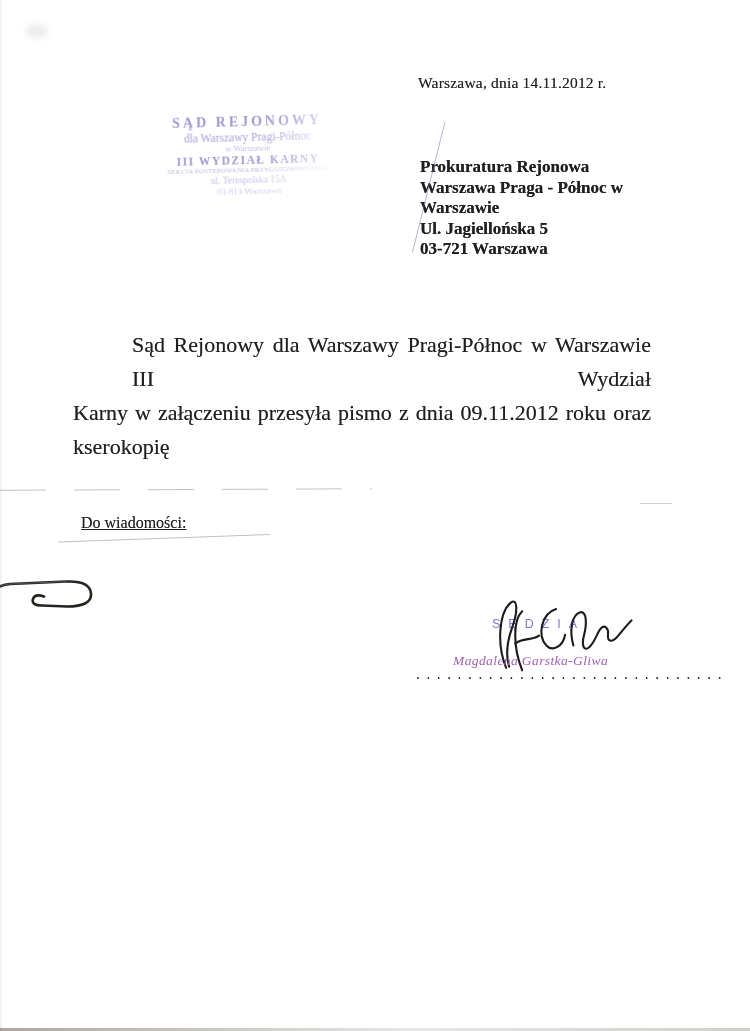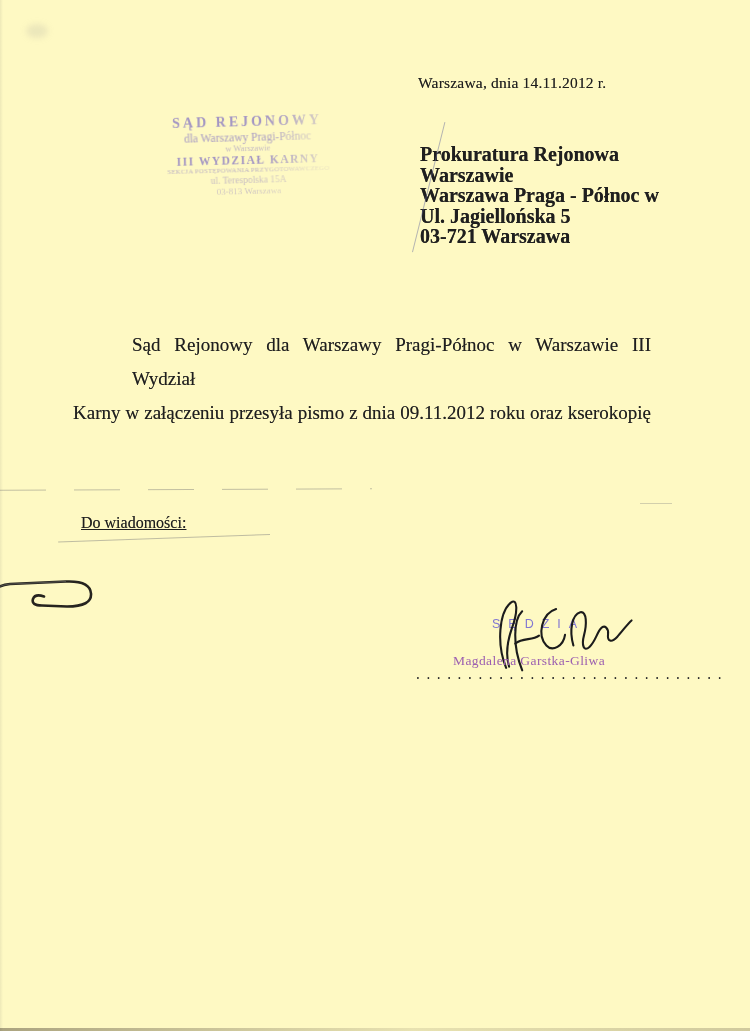--- a/index.html
+++ b/index.html
@@ -1,20 +1,20 @@
 <!DOCTYPE html>
 <html><head>
 <meta charset="utf-8">
 <style>
   html,body{margin:0;padding:0;background:#e9e9e9;}
   .page{
     position:relative;
     width:750px;height:1031px;
     margin:0 auto;
-    background:#fef9c3;
+    background:#ffffff;
     overflow:hidden;
     font-family:"Liberation Serif","DejaVu Serif",serif;
     color:#1f1f1f;
   }
   
   .edge-left{position:absolute;left:0;top:0;width:3px;height:100%;
     background:linear-gradient(to right,rgba(90,90,90,.10),rgba(0,0,0,0));}
   .edge-bottom{position:absolute;left:0;bottom:0;width:100%;height:3px;
     background:linear-gradient(to right,rgba(70,60,45,.45),rgba(70,60,45,.12) 55%,rgba(70,60,45,.25));}
   .smudge-topleft{position:absolute;left:26px;top:24px;width:22px;height:14px;
@@ -39,36 +39,36 @@
   .court-stamp .s1{font-size:14px;font-weight:bold;letter-spacing:3px;opacity:.85;}
   .court-stamp .s2{font-size:11.5px;opacity:.8;margin-top:1px;}
   .court-stamp .s3{font-size:8.5px;opacity:.55;}
   .court-stamp .s4{font-size:11.5px;font-weight:bold;letter-spacing:1.5px;opacity:.85;margin-top:1px;}
   .court-stamp .s5{font-size:6.8px;opacity:.6;letter-spacing:.2px;}
   .court-stamp .s6{font-size:9.5px;opacity:.5;margin-top:2px;}
   .court-stamp .s7{font-size:9px;opacity:.42;margin-top:1px;}
 
   
   .recipient{
-    position:absolute;left:420px;top:144px;width:280px;
-    font-size:20px;font-weight:bold;line-height:20.5px;
+    position:absolute;left:420px;top:157px;width:280px;
+    font-size:17px;font-weight:bold;line-height:20.5px;
     text-shadow:0 0 .6px rgba(20,20,20,.75);
   }
 
   
   .hairline-recipient{
     position:absolute;left:412px;top:118px;width:1px;height:134px;
     background:rgba(105,110,160,.5);
     transform:rotate(14deg);transform-origin:0 100%;
   }
 
   
   .body-par{
     position:absolute;left:73px;top:328px;width:578px;
-    font-size:19px;line-height:34px;
+    font-size:22px;line-height:34px;
     text-shadow:0 0 .5px rgba(40,40,40,.6);
   }
   .body-line{white-space:normal;}
   .jst{text-align:justify;text-align-last:justify;}
   .indent{padding-left:59px;}
   .case-no{font-weight:bold;}
 
   
   .fold-line-1{
     position:absolute;left:0;top:489px;width:372px;height:1px;
@@ -98,21 +98,21 @@
 
   
   .judge-title{
     position:absolute;left:492px;top:617px;
     font-size:12.5px;letter-spacing:8px;
     color:#8177d2;filter:blur(.3px);
     font-family:"Liberation Sans","DejaVu Sans",sans-serif;
   }
   .judge-name{
     position:absolute;left:453px;top:653px;
-    font-size:13.5px;
+    font-size:13.5px;font-style:italic;
     color:#9c5fb0;filter:blur(.35px);
     letter-spacing:.4px;
   }
   .signature-svg{position:absolute;left:430px;top:585px;}
   .dotted-line{
     position:absolute;left:414px;top:668px;
     font-size:13px;letter-spacing:2.6px;color:#2c2c2c;
     font-family:"Liberation Mono","DejaVu Sans Mono",monospace;
   }
 </style>
@@ -132,22 +132,22 @@
     <div class="s2">dla Warszawy Pragi-Północ</div>
     <div class="s3">w Warszawie</div>
     <div class="s4">III WYDZIAŁ KARNY</div>
     <div class="s5">SEKCJA POSTĘPOWANIA PRZYGOTOWAWCZEGO</div>
     <div class="s6">ul. Terespolska 15A</div>
     <div class="s7">03-813 Warszawa</div>
   </div>
 
   <div class="recipient">
     <div>Prokuratura Rejonowa</div>
+    <div>Warszawa Praga - Północ w</div>
     <div>Warszawie</div>
-    <div>Warszawa Praga - Północ w</div>
     <div>Ul. Jagiellońska 5</div>
     <div>03-721 Warszawa</div>
   </div>
 
   <div class="hairline-recipient"></div>
 
   <div class="body-par">
     <div class="body-line jst indent">Sąd Rejonowy dla Warszawy Pragi-Północ w Warszawie III Wydział</div>
     <div class="body-line jst">Karny w załączeniu przesyła pismo z dnia 09.11.2012 roku oraz kserokopię</div>
   </div>

